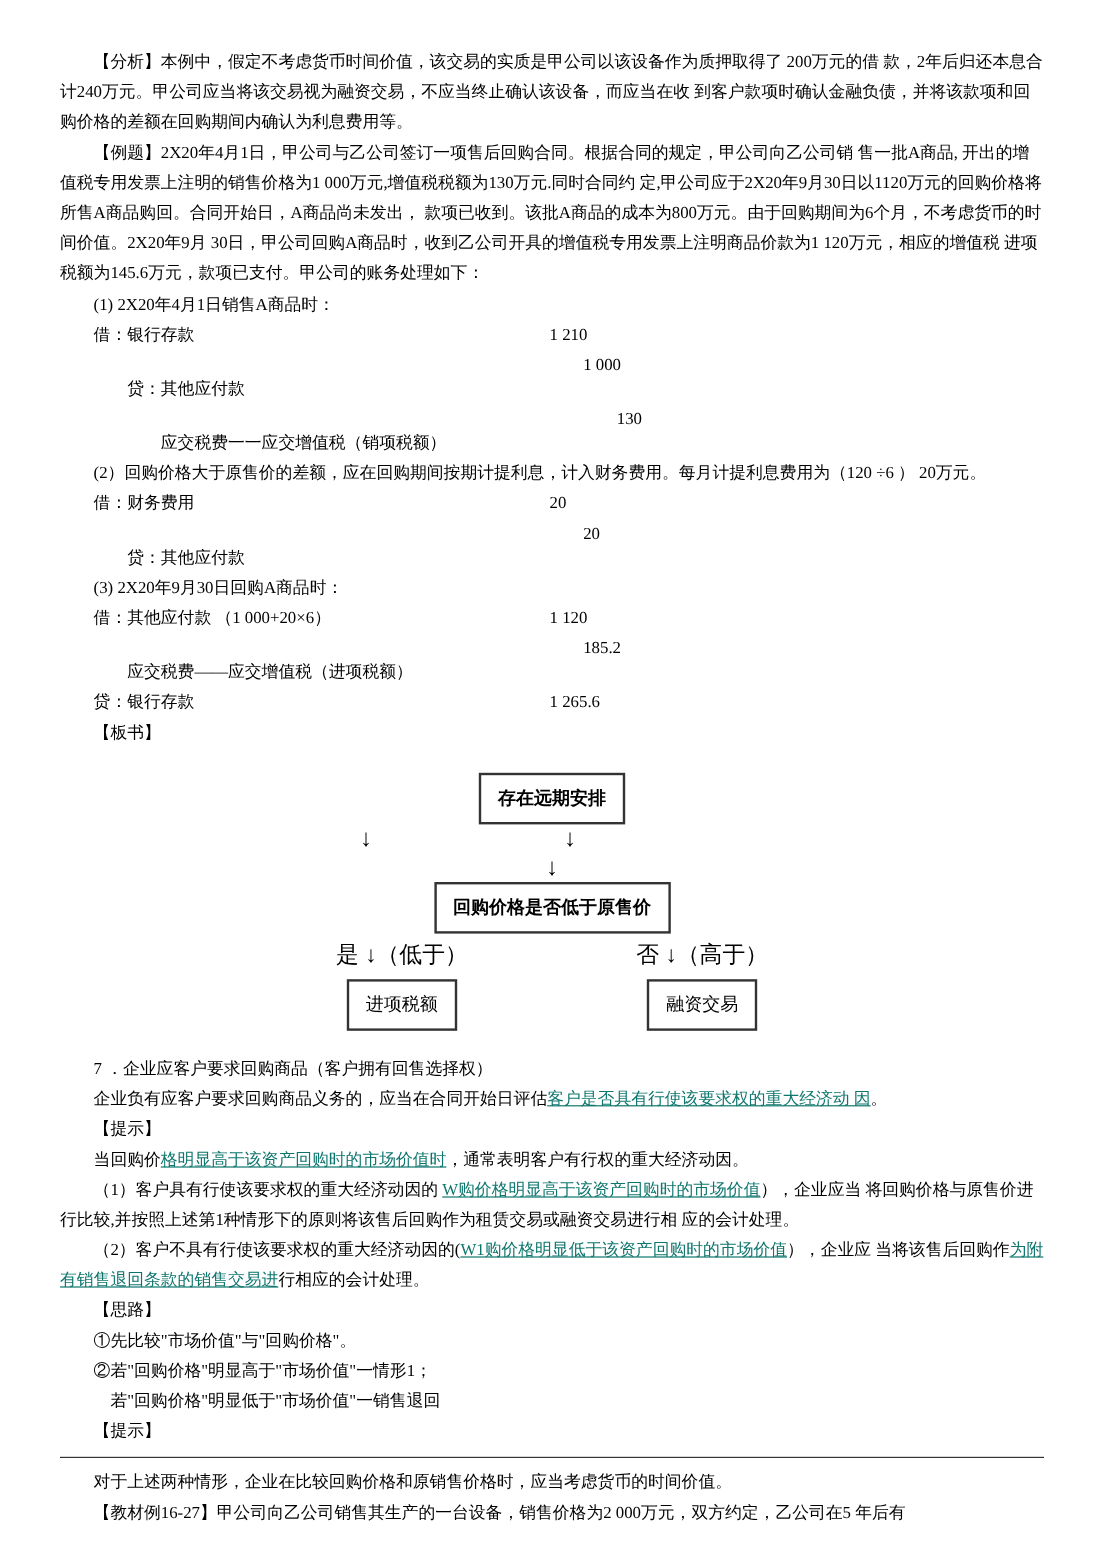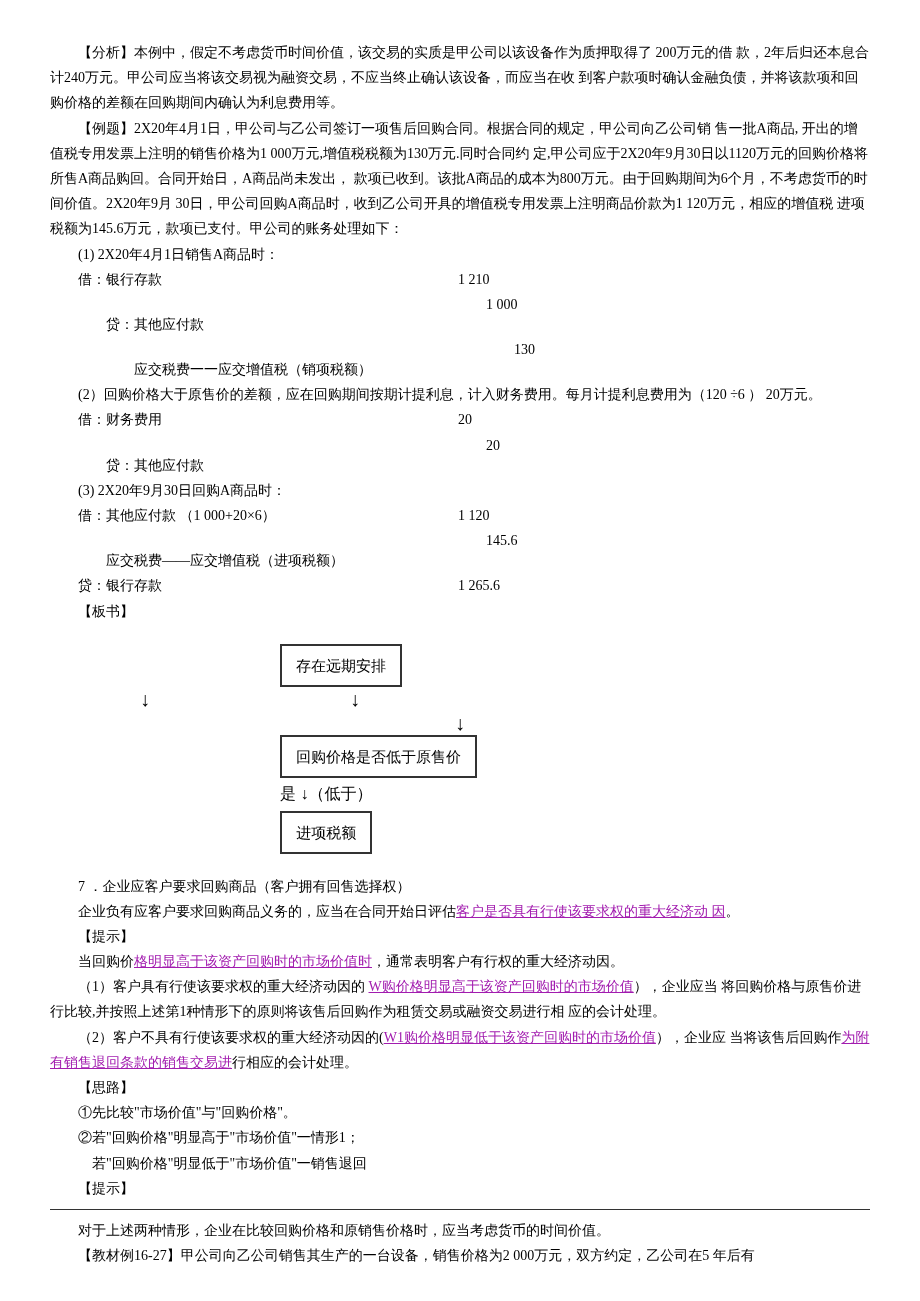--- a/index.html
+++ b/index.html
@@ -27,37 +27,38 @@
   }
   .entry-label.sub {
     padding-left: 4em;
     margin-top: 20px;
   }
   .entry-amount {
     width: 120px;
     text-align: left;
   }
   .red-underline {
-    color: #a21caf;
+    color: #0f766e;
     text-decoration: underline;
   }
   .black-underline {
   }
   .diagram-wrap {
     text-align: center;
     margin: 20px 0;
   }
   .diagram {
     display: inline-block;
     text-align: center;
   }
   .d-row {
     display: flex;
+    justify-content: center;
     align-items: center;
-    gap: 40px;
+    font-weight: bold;
   }
   .d-box {
     border: 2px solid #333;
     padding: 6px 14px;
     font-family: "SimHei", "黑体", sans-serif;
     font-size: 15px;
     background: #fff;
     display: inline-block;
   }
   .arrow-down {
@@ -71,21 +72,21 @@
     width: 360px;
     margin: 0 auto;
   }
   .d-col {
     display: flex;
     flex-direction: column;
     align-items: center;
   }
   .d-label {
     font-family: "SimHei", "黑体", sans-serif;
-    font-size: 16px;
+    font-size: 19px;
     margin: 2px 0;
   }
   hr.sep {
     border: none;
     border-top: 1px solid #333;
     margin: 8px 0;
   }
 </style>
 </head>
 <body>
@@ -118,21 +119,21 @@
     <div class="entry-amount">20</div>
   </div>
 
 <p>(3)       2X20年9月30日回购A商品时：</p>
 <div class="entry-line">
     <div class="entry-label">借：其他应付款                （1 000+20×6）</div>
     <div class="entry-amount">1 120</div>
   </div>
 <div class="entry-line">
     <div class="entry-label sub" style="padding-left:4em">应交税费——应交增值税（进项税额）</div>
-    <div class="entry-amount">145.6</div>
+    <div class="entry-amount">185.2</div>
   </div>
 <div class="entry-line">
     <div class="entry-label">贷：银行存款</div>
     <div class="entry-amount">1 265.6</div>
   </div>
 
 <p>【板书】</p>
 
 <div class="diagram-wrap">
   <div class="diagram">
@@ -145,20 +146,24 @@
     </div>
     <div class="arrow-down">↓</div>
     <div class="d-row">
       <div class="d-box">回购价格是否低于原售价</div>
     </div>
     <div class="d-split">
       <div class="d-col">
         <div class="d-label"><span>是</span> ↓<span>（低于）</span></div>
         <div class="d-box">进项税额</div>
       </div>
+      <div class="d-col">
+        <div class="d-label"><span>否</span> ↓<span>（高于）</span></div>
+        <div class="d-box">融资交易</div>
+      </div>
     </div>
   </div>
 </div>
 
 <p>7 ．企业应客户要求回购商品（客户拥有回售选择权）</p>
 <p><span>企业负有应客户要求回购商品义务的，应当在合同开始日评估</span><span class="red-underline">客户是否具有行使该要求权的重大经济动 因</span><span>。</span></p>
 <p>【提示】</p>
 <p><span class="black-underline">当回购价</span><span class="red-underline">格明显高于该资产回购时的市场价值时</span><span>，通常表明客户有行权的重大经济动因。</span></p>
 <p><span>（1）客户具有行使该要求权的重大经济动因的 </span><span class="red-underline">W购价格明显高于该资产回购时的市场价值</span><span>），企业应当 将回购价格与原售价进行比较,并按照上述第1种情形下的原则将该售后回购作为租赁交易或融资交易进行相 应的会计处理。</span></p>
 <p><span>（2）客户不具有行使该要求权的重大经济动因的(</span><span class="red-underline">W1购价格</span><span class="red-underline">明显低于该资产回购时的市场价值</span><span>），企业应 当将该售后回购作</span><span class="red-underline">为附有销售退回条款的销售交易进</span><span>行相应的会计处理。</span></p>

